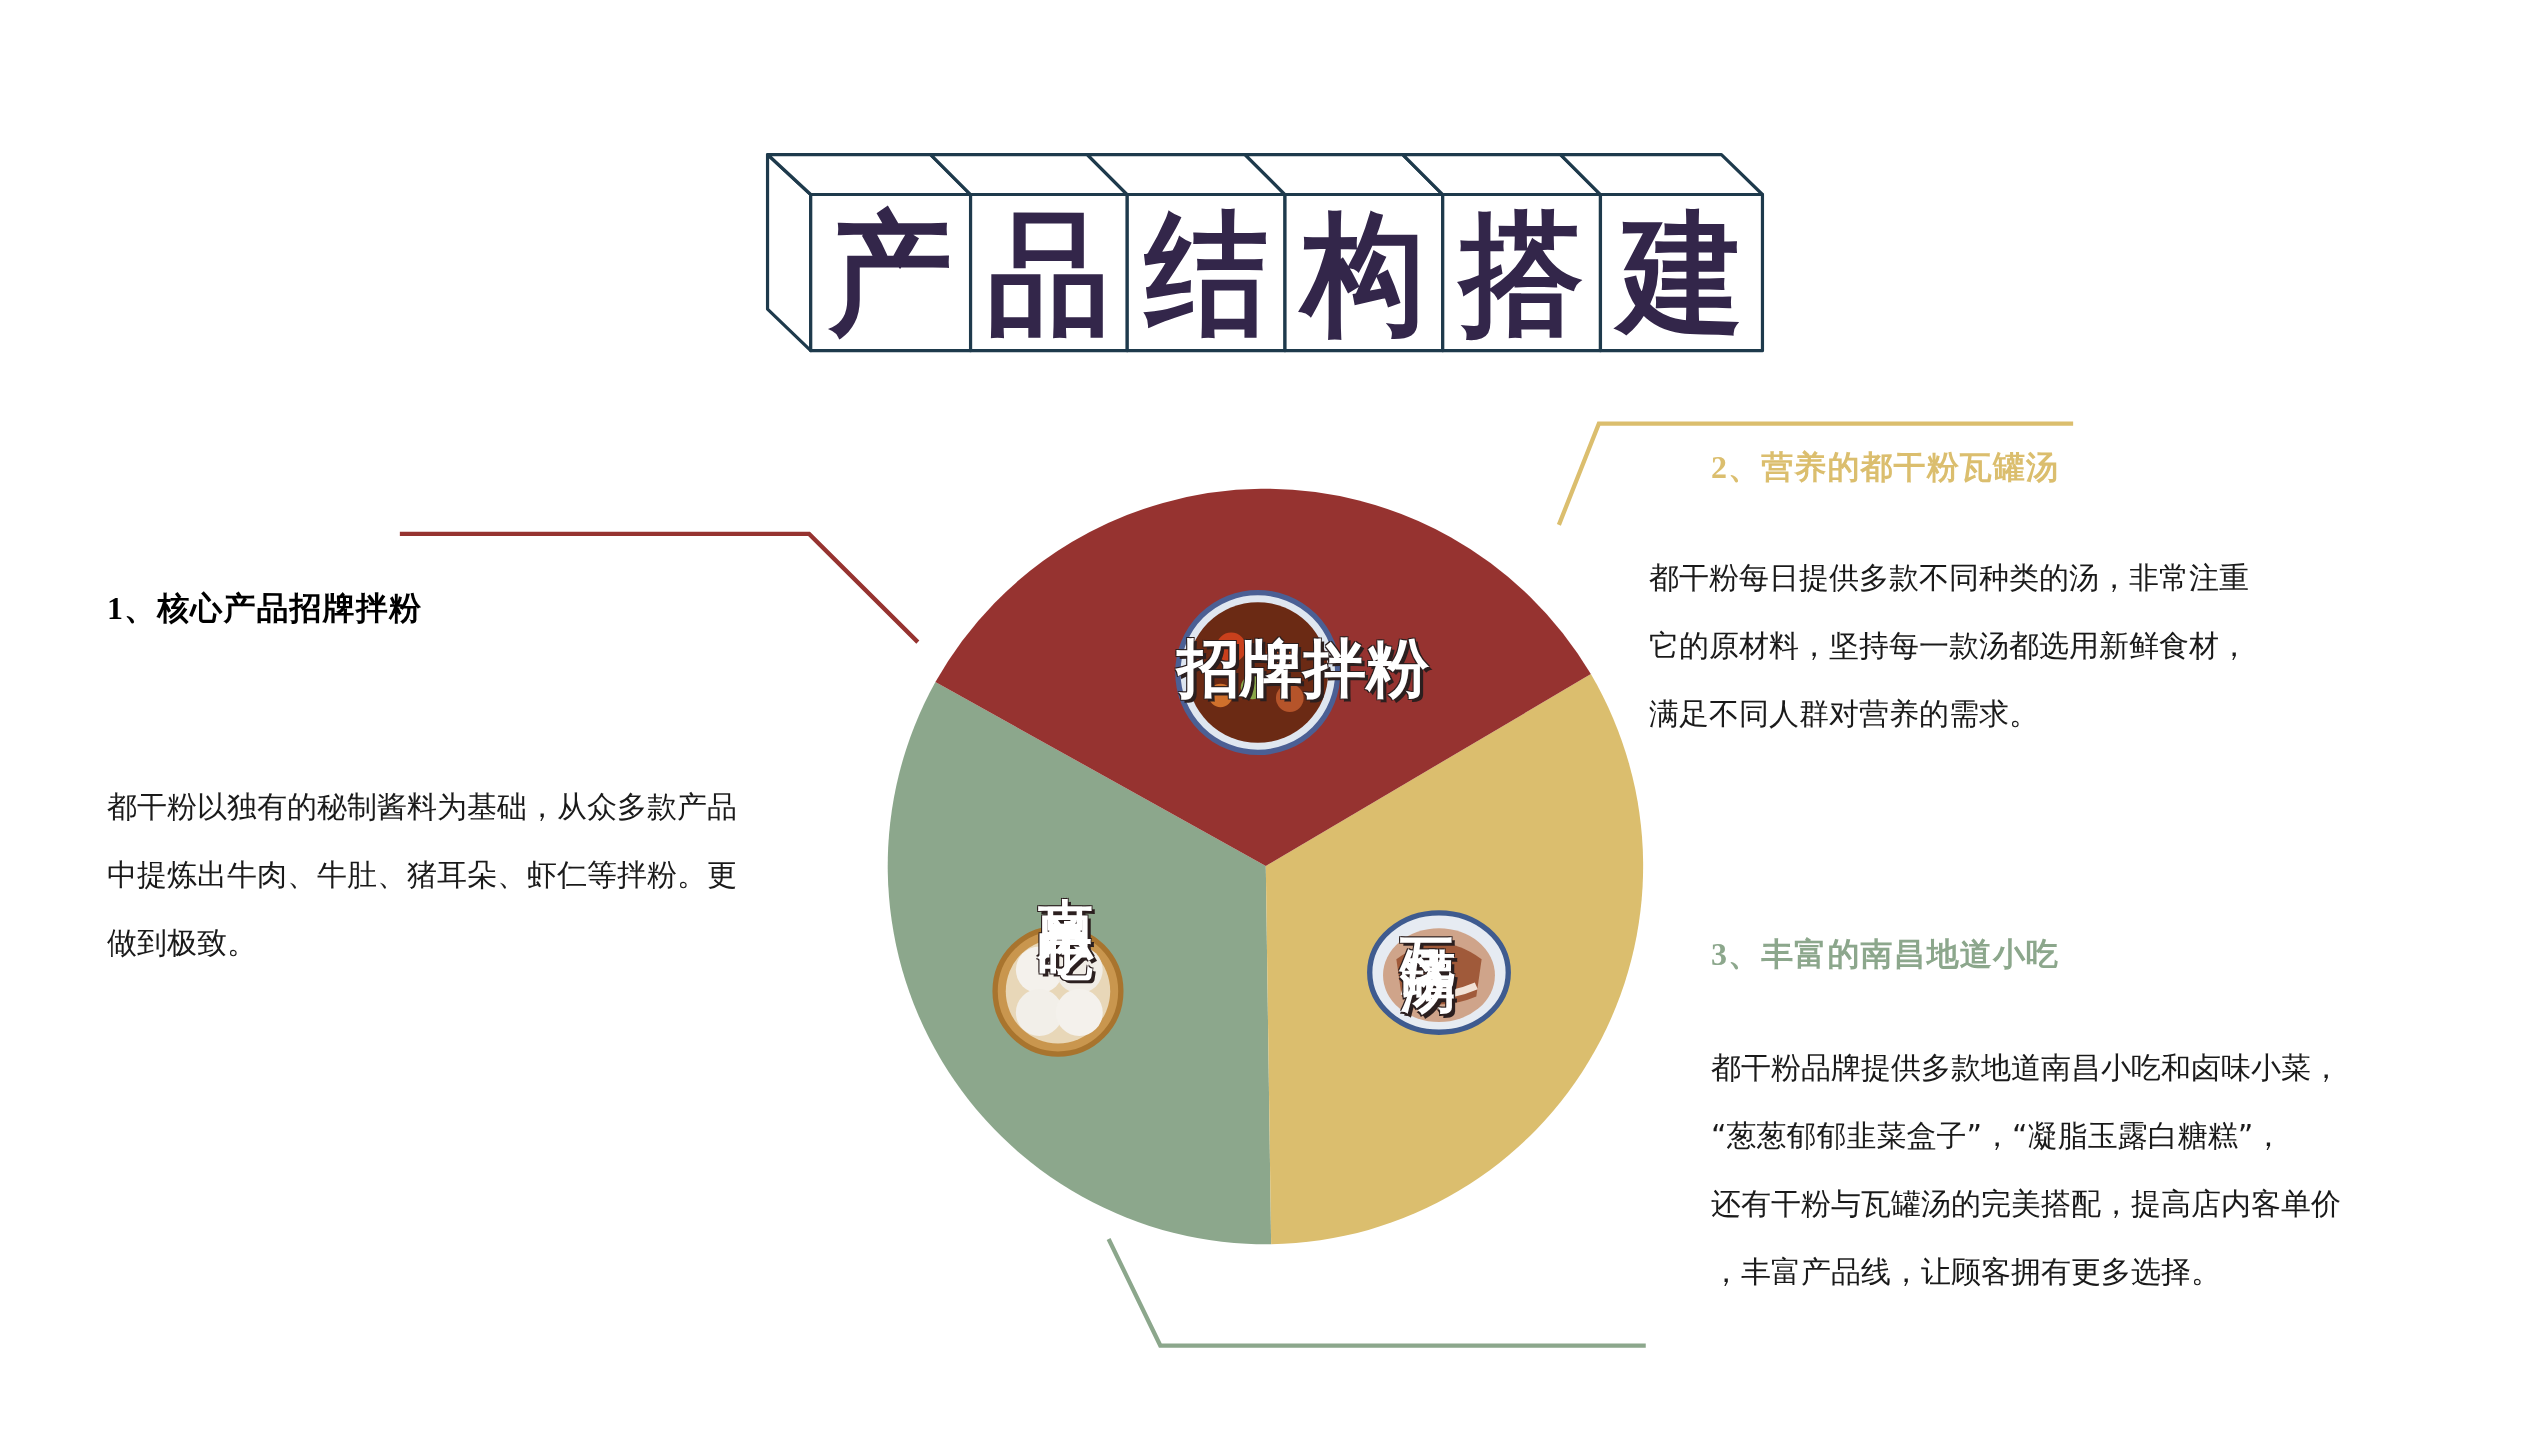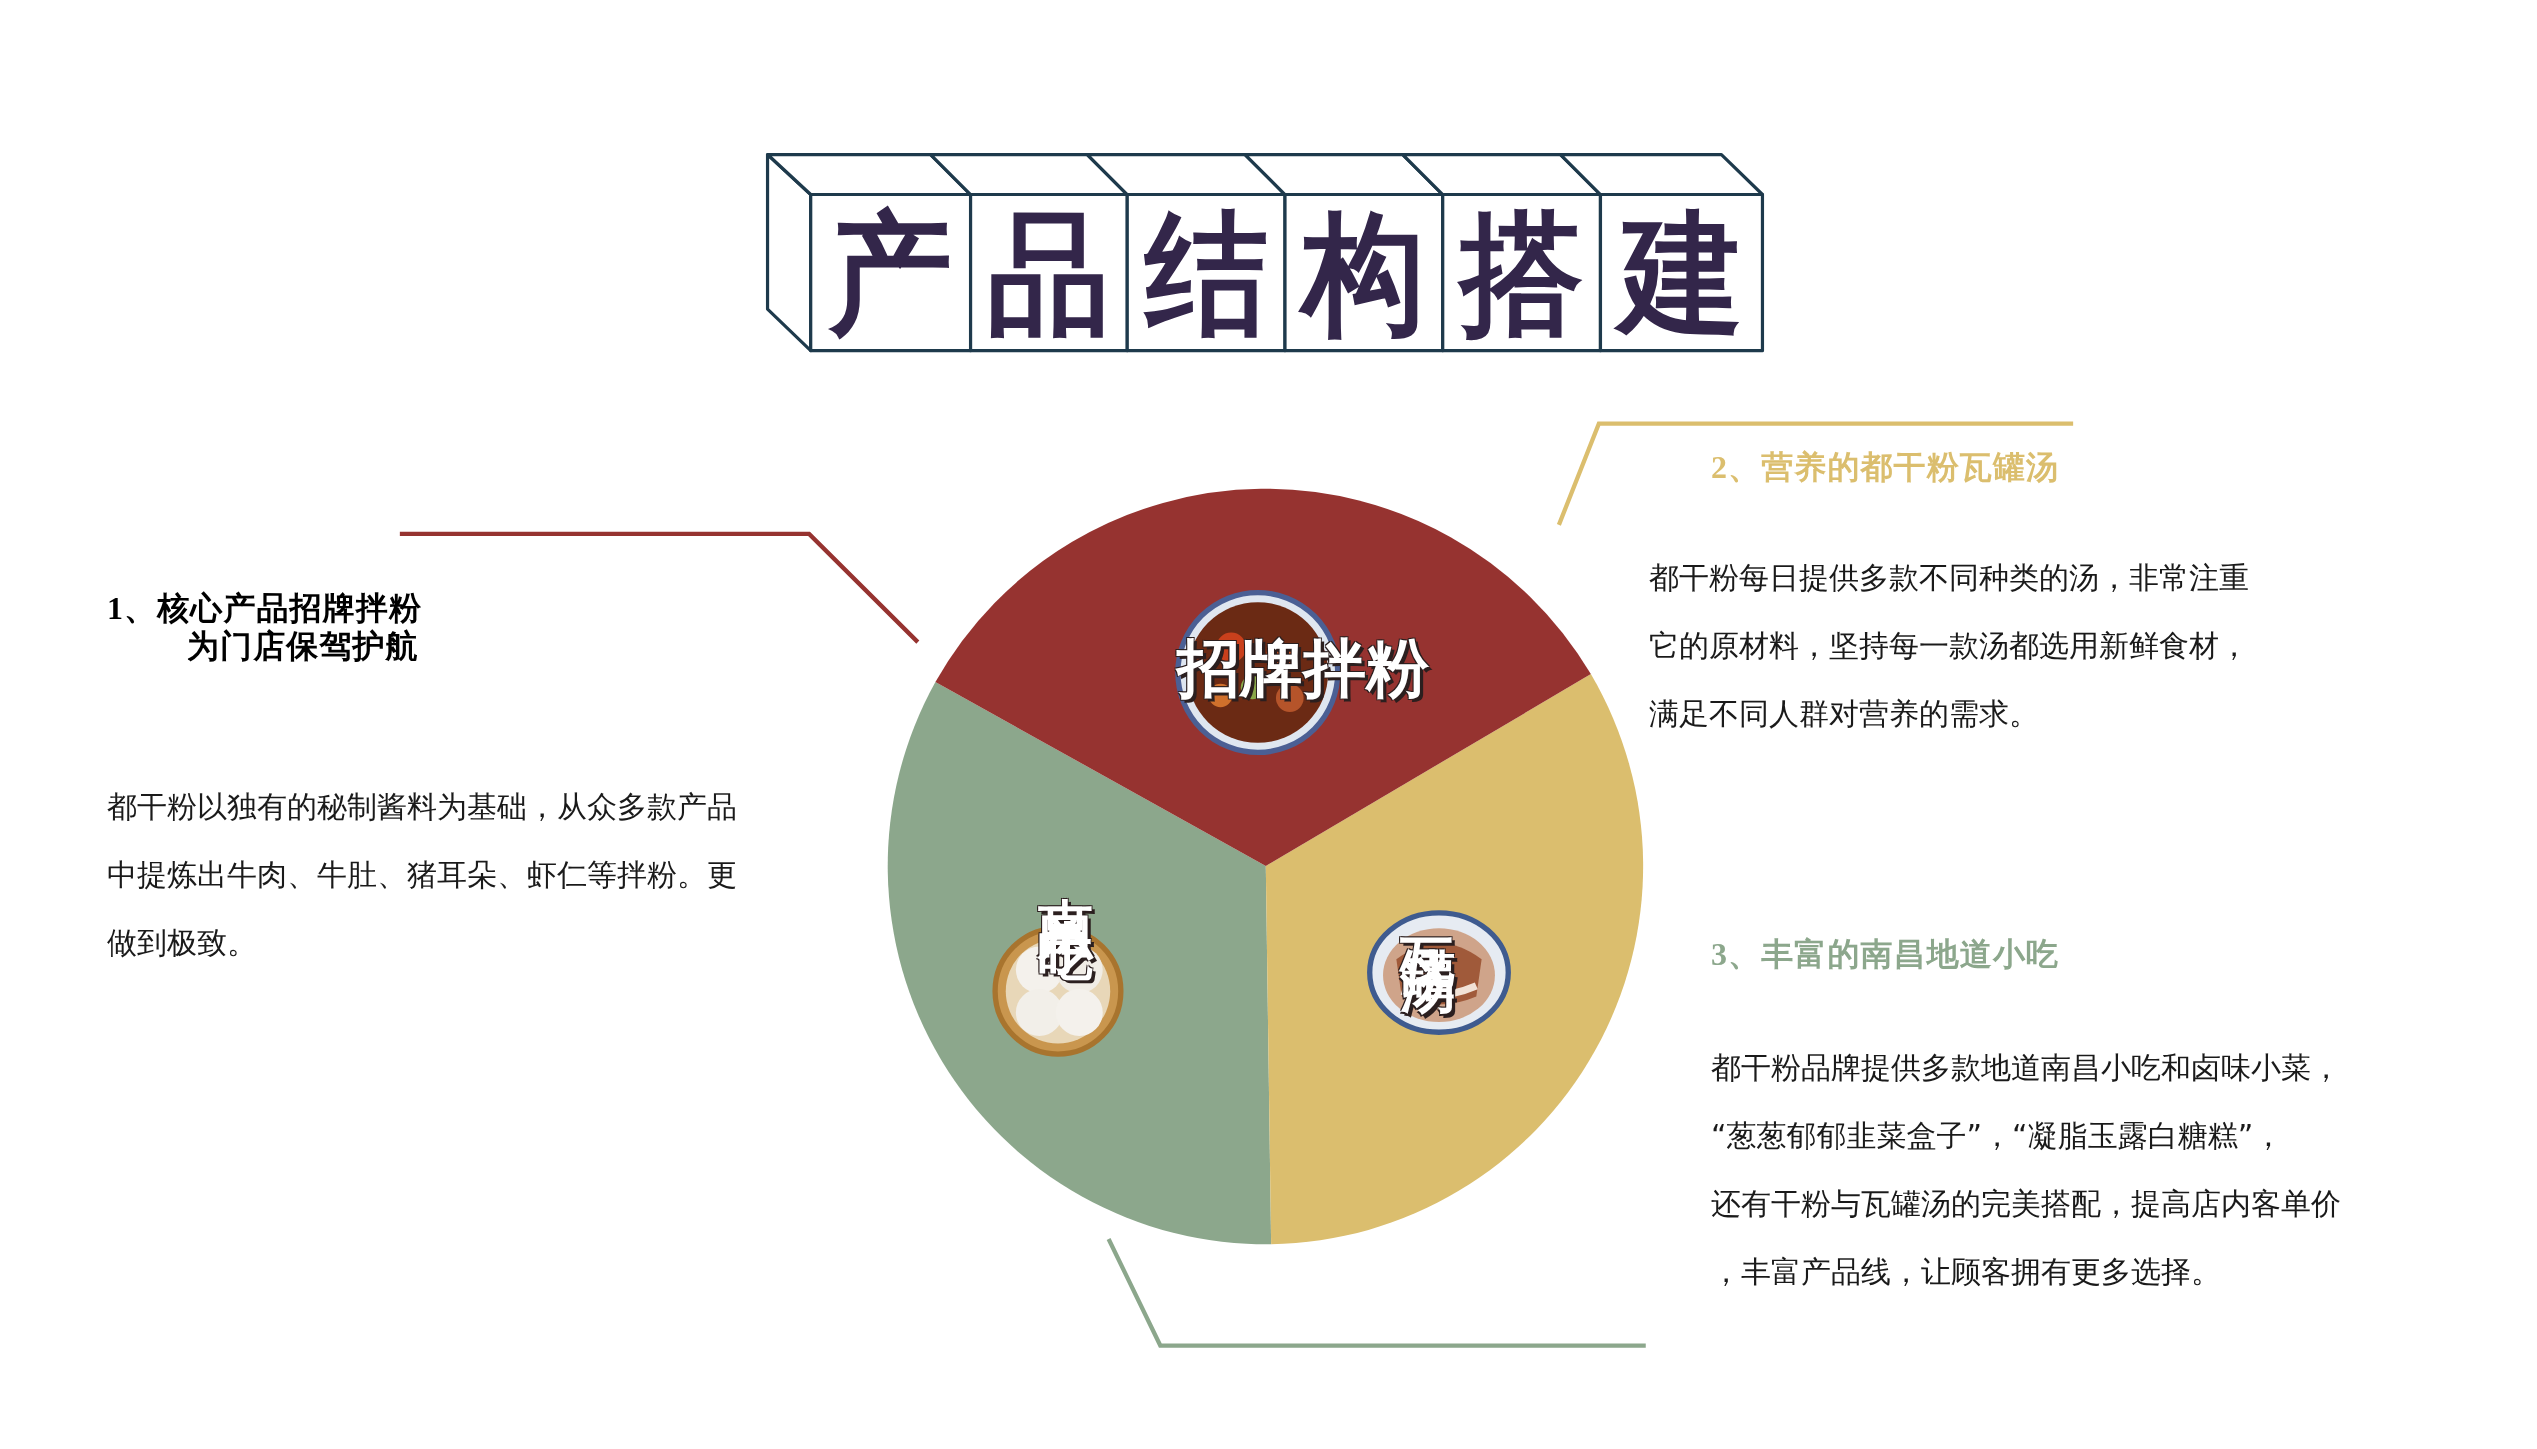--- a/index.html
+++ b/index.html
@@ -88,21 +88,20 @@
     <circle cx="2025" cy="1900" r="44" fill="#f4f1ec"></circle>
   </g>
 </svg>
 
 <div class="pie-label" style="left:1177px; top:637px;">招牌拌粉</div>
 <div class="pie-label vertical" style="left:1401px; top:895px; font-size:55px;">瓦罐汤</div>
 <div class="pie-label vertical" style="left:1039px; top:853px; font-size:55px;">南昌小吃</div>
 
 <div class="sec-title" style="left:107px; top:589px; color:#000000;">
   <div><span class="num">1、</span><span>核心产品招牌拌粉</span></div>
-  <div style="padding-left:80px;">为门店保驾护航</div>
 </div>
 <div class="body-text" style="left:107px; top:773px;">
   <p>都干粉以独有的秘制酱料为基础，从众多款产品</p>
   <p>中提炼出牛肉、牛肚、猪耳朵、虾仁等拌粉。更</p>
   <p>做到极致。</p>
 </div>
 
 <div class="sec-title" style="left:1711px; top:448px; color:#dbbe6e;">
   <span class="num">2、</span><span>营养的都干粉瓦罐汤</span>
 </div>

